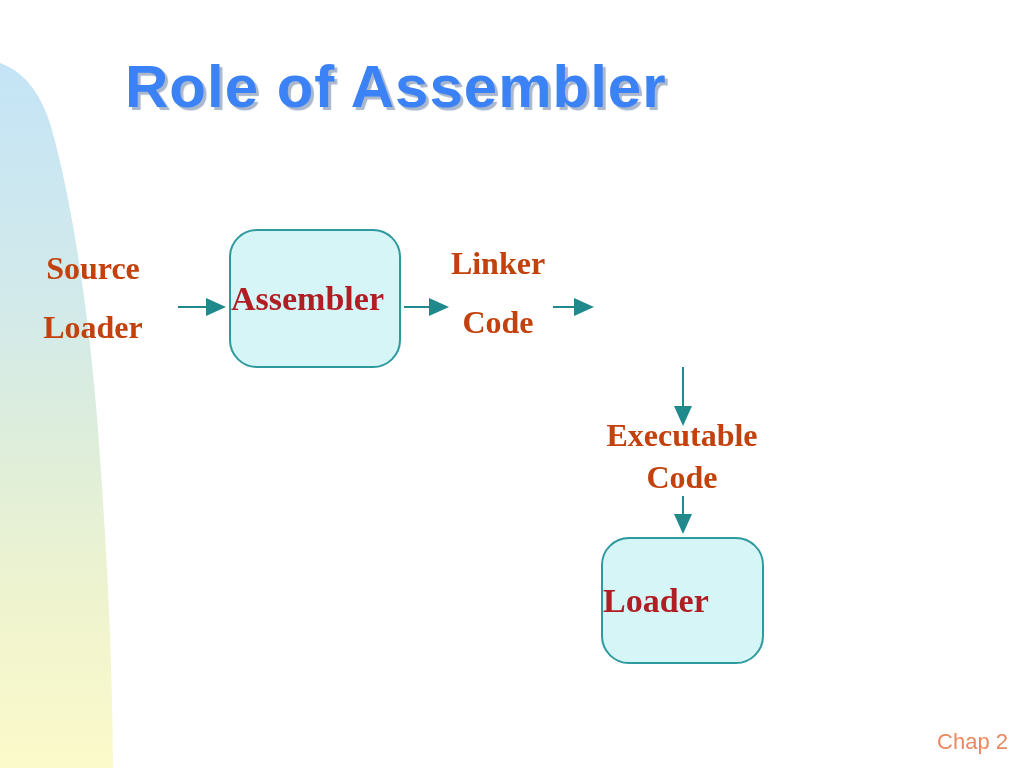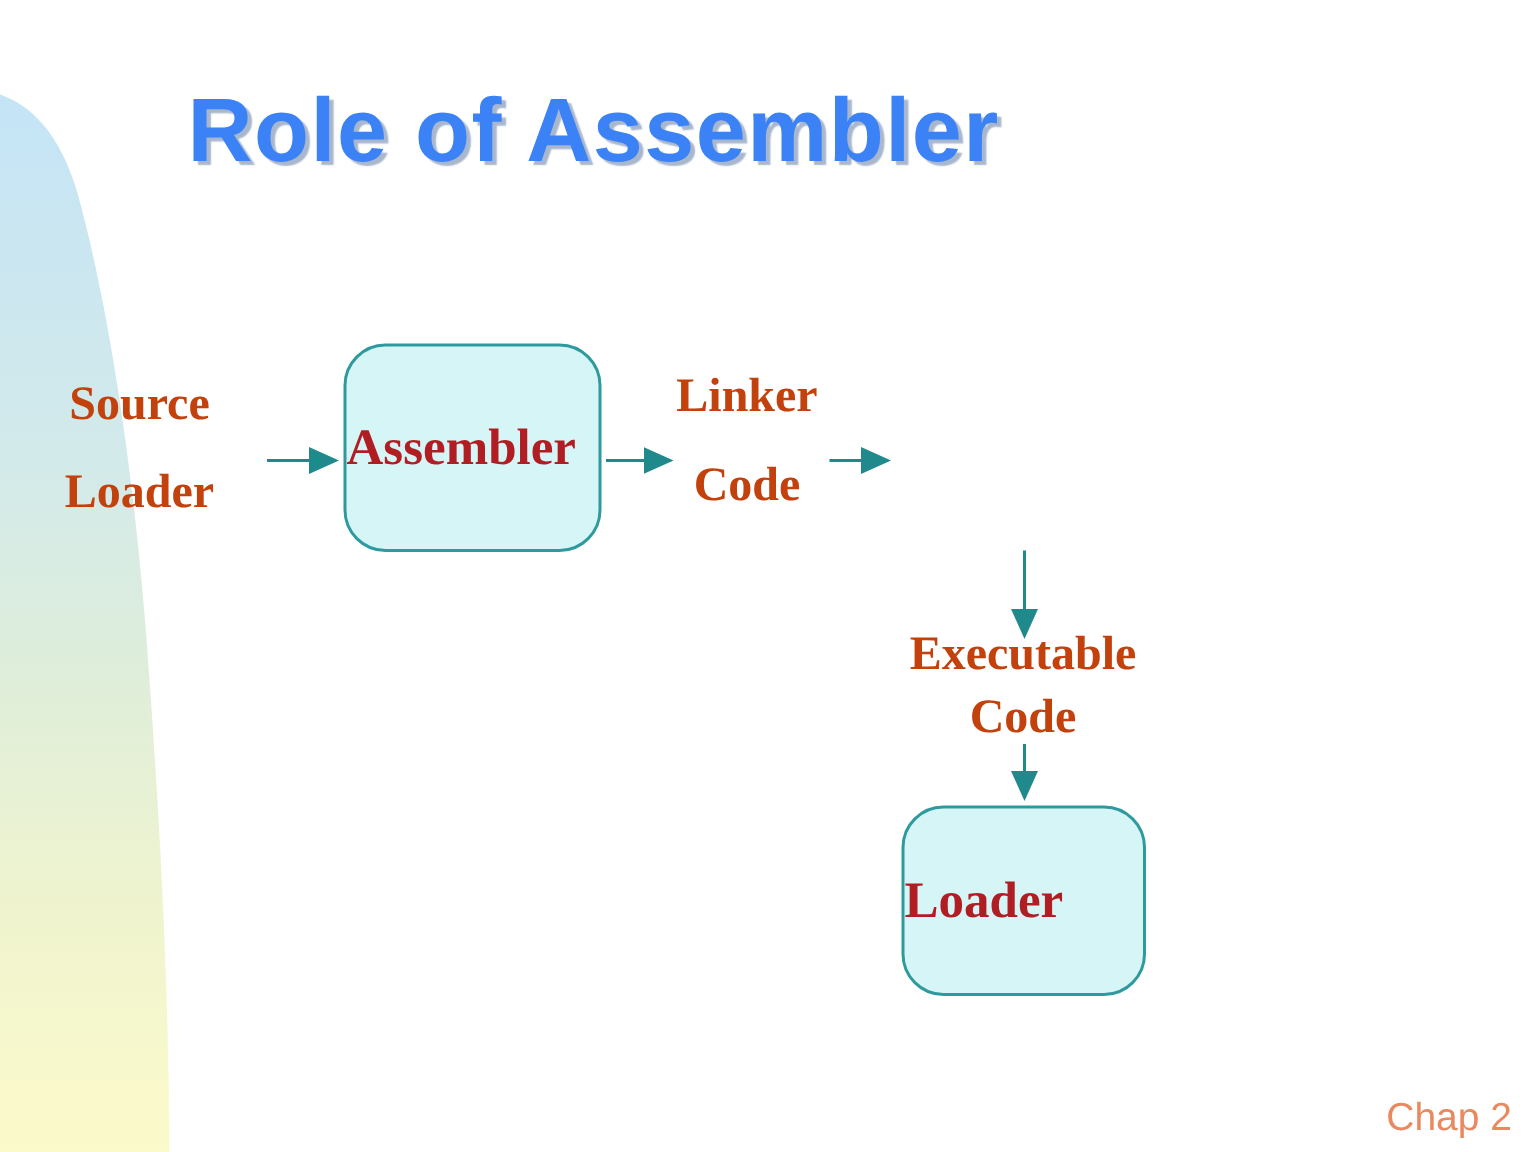--- a/index.html
+++ b/index.html
@@ -45,21 +45,21 @@
     font-size:34px;
     box-sizing:border-box;
   }
   .node-assembler{left:229px;top:229px;width:172px;height:139px;}
   .node-linker{left:597px;top:239px;width:162px;height:127px;}
   .node-loader{left:601px;top:537px;width:163px;height:127px;}
   .arrows{position:absolute;left:0;top:0;pointer-events:none;}
   .page-label{
     position:absolute;right:16px;top:729px;
     font-family:"Liberation Sans", sans-serif;
-    font-size:26px;
+    font-size:22px;
     color:#E8895F;
   }
 </style>
 </head>
 <body>
 
 <div class="slide">
 
   <svg class="deco" width="130" height="768" viewBox="0 0 130 768" aria-hidden="true">
     <defs>

